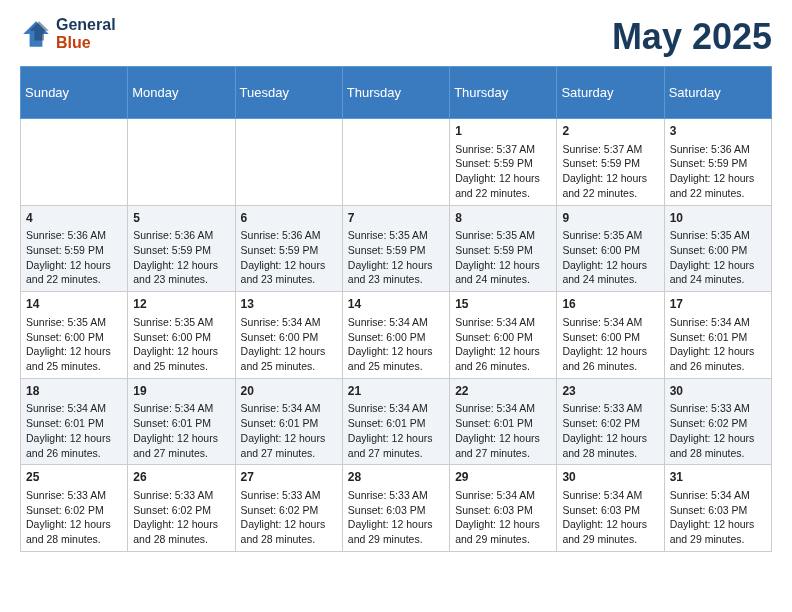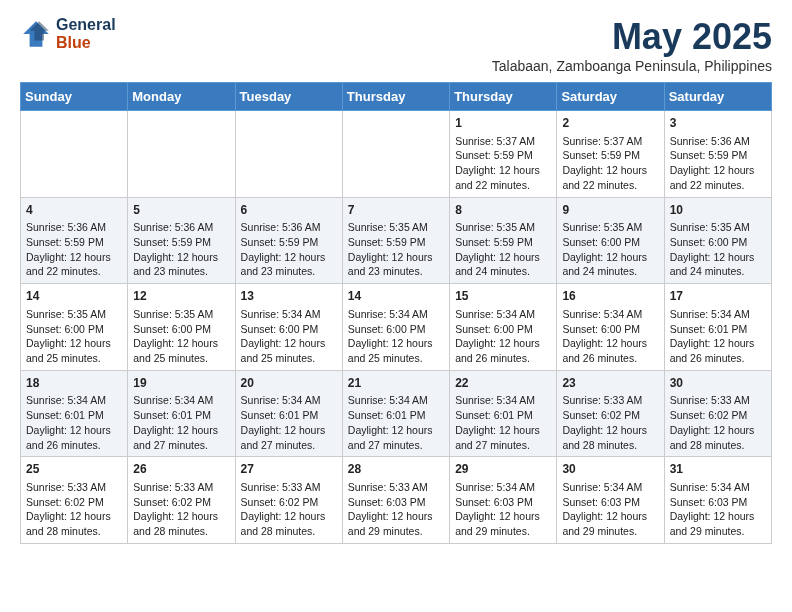--- a/index.html
+++ b/index.html
@@ -25,43 +25,42 @@
       font-size: 16px;
       font-weight: bold;
       color: #1a3a5c;
       line-height: 1.1;
     }
     .logo-icon {
       width: 32px;
       height: 32px;
     }
     .title-block {
-      text-align: right;
       margin-left: 11px;
     }
     .month-year {
       font-size: 36px;
       font-weight: bold;
       color: #1a3a5c;
     }
     .location {
       font-size: 14px;
       color: #333;
     }
     table {
       width: 100%;
       border-collapse: collapse;
       font-size: 11px;
     }
     thead tr th {
       background: #3a7abf;
       color: #fff;
-      font-weight: bold;
+      font-weight: normal;
       font-size: 13px;
-      padding: 6px 4px;
+      padding: 18px 4px;
       text-align: left;
       border: 1px solid #5a9ad4;
     }
     tbody tr {
       height: 78px;
       vertical-align: top;
     }
     tbody tr:nth-child(odd) {
       background: #fff;
     }
@@ -92,21 +91,20 @@
       <polygon points="20,4 36,20 28,20 28,36 12,36 12,20 4,20" fill="#3a7abf"></polygon>
       <polygon points="24,4 36,16 30,16 30,28 18,28 18,16 12,16" fill="#1a3a5c" opacity="0.5"></polygon>
     </svg>
     <div class="logo-text">
       <div>General</div>
       <div style="color:#c2410c">Blue</div>
     </div>
   </div>
   <div class="title-block">
     <div class="month-year">May 2025</div>
-    <div class="location">Talabaan, Zamboanga Peninsula, Philippines</div>
   </div>
 </div>
 
 <table>
   <thead>
     <tr id="thead-row">
         <th>Sunday</th>
         <th>Monday</th>
         <th>Tuesday</th>
         <th>Thursday</th>

